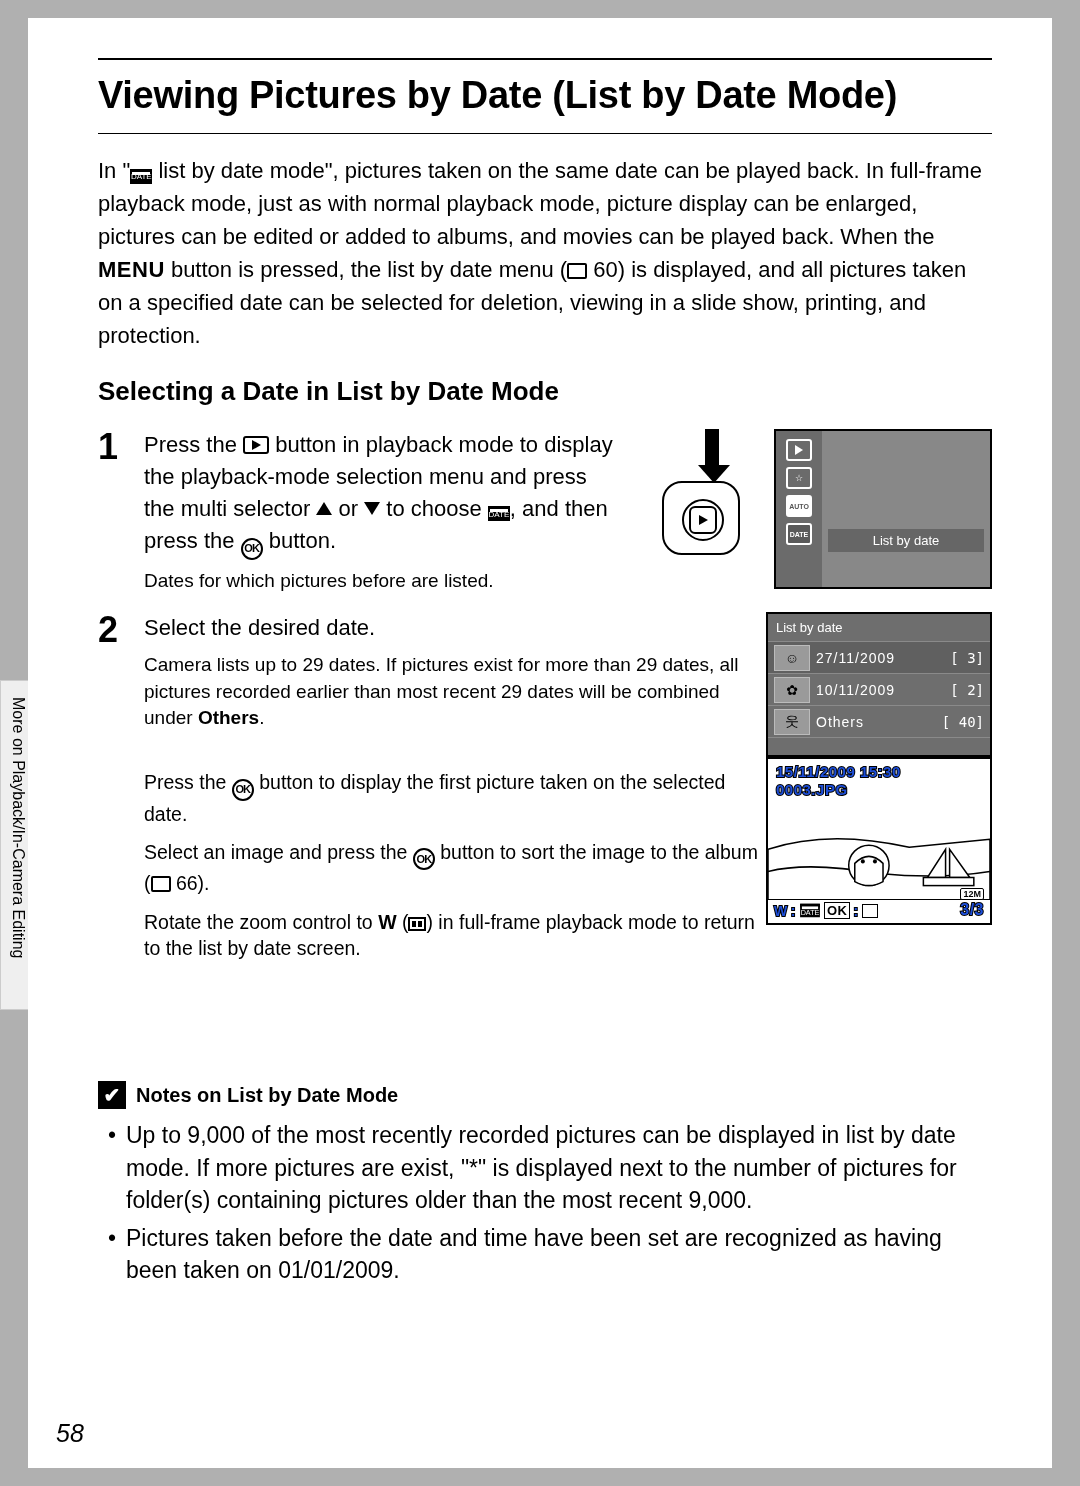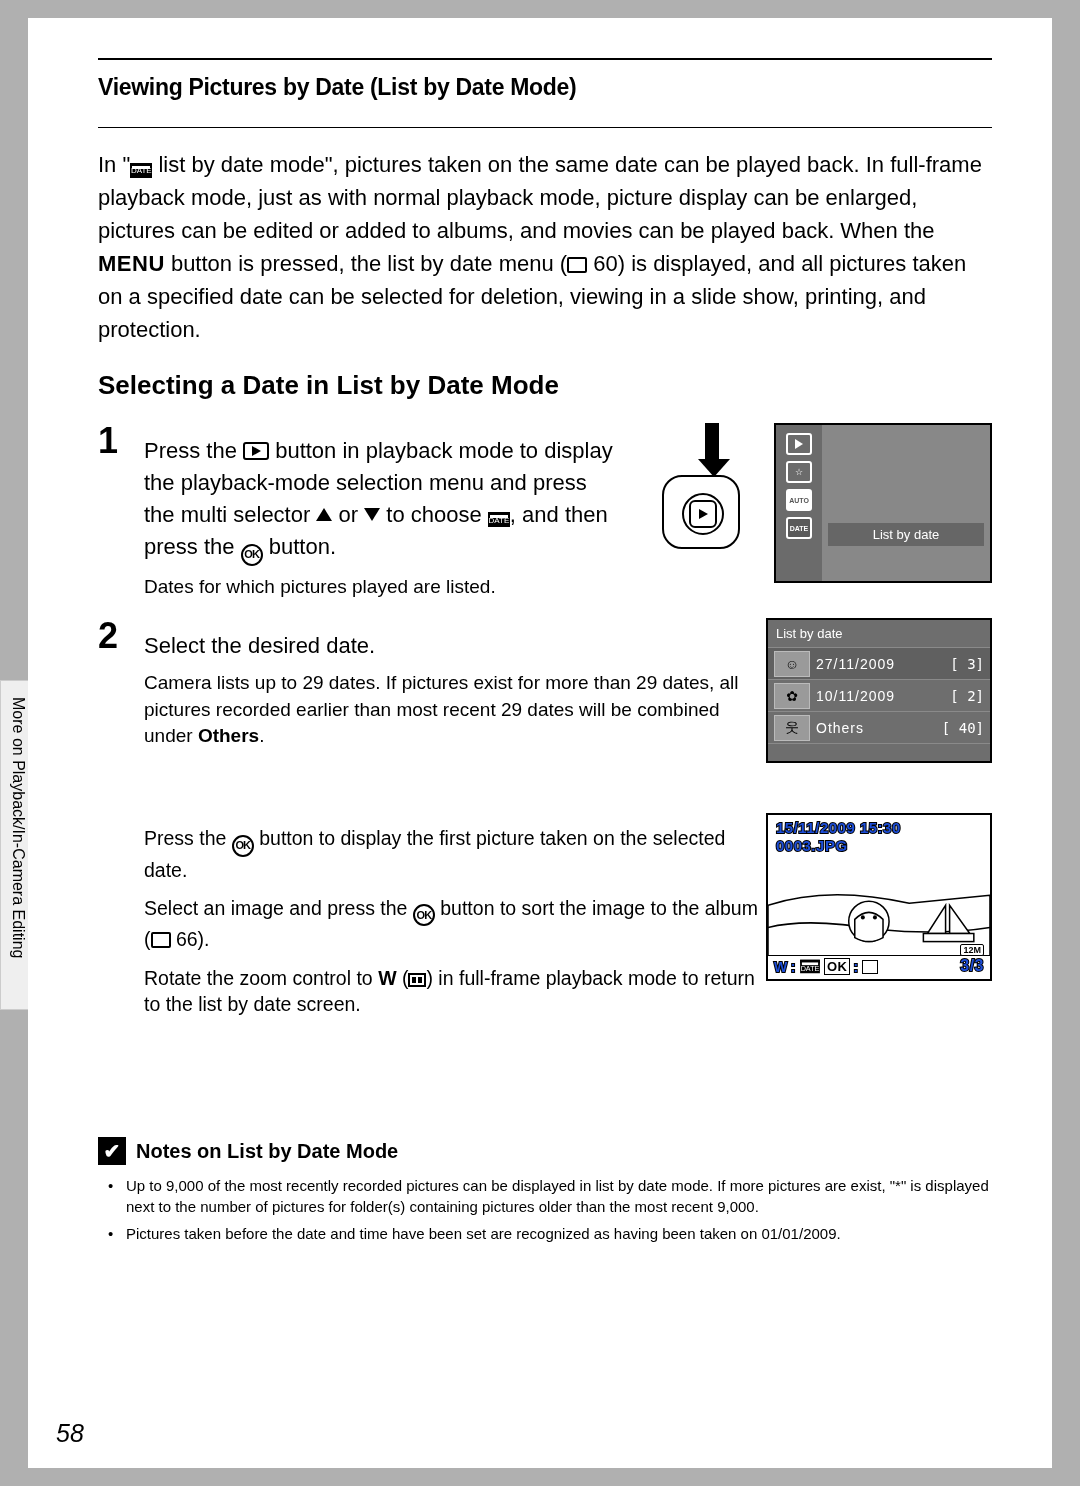--- a/index.html
+++ b/index.html
@@ -17,24 +17,24 @@
     width: 1024px;
     height: 1450px;
     background: #fff;
     padding: 40px 60px 40px 70px;
   }
   .rule {
     border-top: 2px solid #000;
     margin-bottom: 14px;
   }
   h1 {
-    font-size: 23px;
+    font-size: 38px;
     font-weight: 700;
     letter-spacing: -0.3px;
-    margin-bottom: 26px;
+    margin-bottom: 16px;
   }
   .rule2 {
     border-top: 1px solid #000;
     margin-bottom: 20px;
   }
   .intro {
     font-size: 22px;
     line-height: 1.5;
     margin-bottom: 24px;
   }
@@ -58,21 +58,20 @@
     flex: 1;
   }
   .step-text-row {
     display: flex;
     gap: 14px;
     align-items: flex-start;
   }
   .step-text {
     font-size: 22px;
     line-height: 1.45;
-    margin-top: 12px;
   }
   .step-note {
     font-size: 19px;
     line-height: 1.4;
     margin-top: 8px;
   }
   .step-para {
     font-size: 19.5px;
     line-height: 1.35;
     margin-top: 12px;
@@ -380,21 +379,21 @@
     justify-content: center;
     font-size: 20px;
     font-weight: 700;
   }
   .notes-title { font-size: 20px; font-weight: 700; }
   .notes-list {
     list-style: none;
     padding-left: 10px;
   }
   .notes-list li {
-    font-size: 15px;
+    font-size: 23px;
     line-height: 1.4;
     position: relative;
     padding-left: 18px;
     margin-bottom: 6px;
   }
   .notes-list li::before {
     content: "•";
     position: absolute;
     left: 0;
   }
@@ -418,21 +417,21 @@
     left: 28px;
     bottom: 20px;
     font-size: 25px;
     font-style: italic;
     text-align: right;
   }
   .step2-row {
     display: flex;
     align-items: flex-start;
   }
-  .mt-gap { margin-top: 50px; }
+  .mt-gap { }
 </style>
 </head>
 <body>
 
 <div class="sidetab">More on Playback/In-Camera Editing</div>
 
 <div class="page">
   <div class="rule"></div>
   <h1>Viewing Pictures by Date (List by Date Mode)</h1>
   <div class="rule2"></div>
@@ -444,21 +443,21 @@
   <h2>Selecting a Date in List by Date Mode</h2>
 
   <div class="step">
     <div class="step-num">1</div>
     <div class="step-body">
       <div class="step-text-row">
         <div style="flex:1">
           <p class="step-text">
             <span>Press the </span><span class="play-box"></span><span> button in playback mode to display the playback-mode selection menu and press the multi selector </span><span class="tri-up"></span><span> or </span><span class="tri-down"></span><span> to choose </span><span class="date-glyph">DATE</span><span>, and then press the </span><span class="ok-circle">OK</span><span> button.</span>
           </p>
-          <p class="step-note">Dates for which pictures played are listed.</p>
+          <p class="step-note">Dates for which pictures before are listed.</p>
         </div>
 
         <div class="diagram1">
           <div class="cam-diag">
             <div class="cam-arrow-down">
               <div class="shaft"></div>
                 <div class="head"></div>
             </div>
             <div class="cam-body">
               <div class="cam-inner1"></div>

